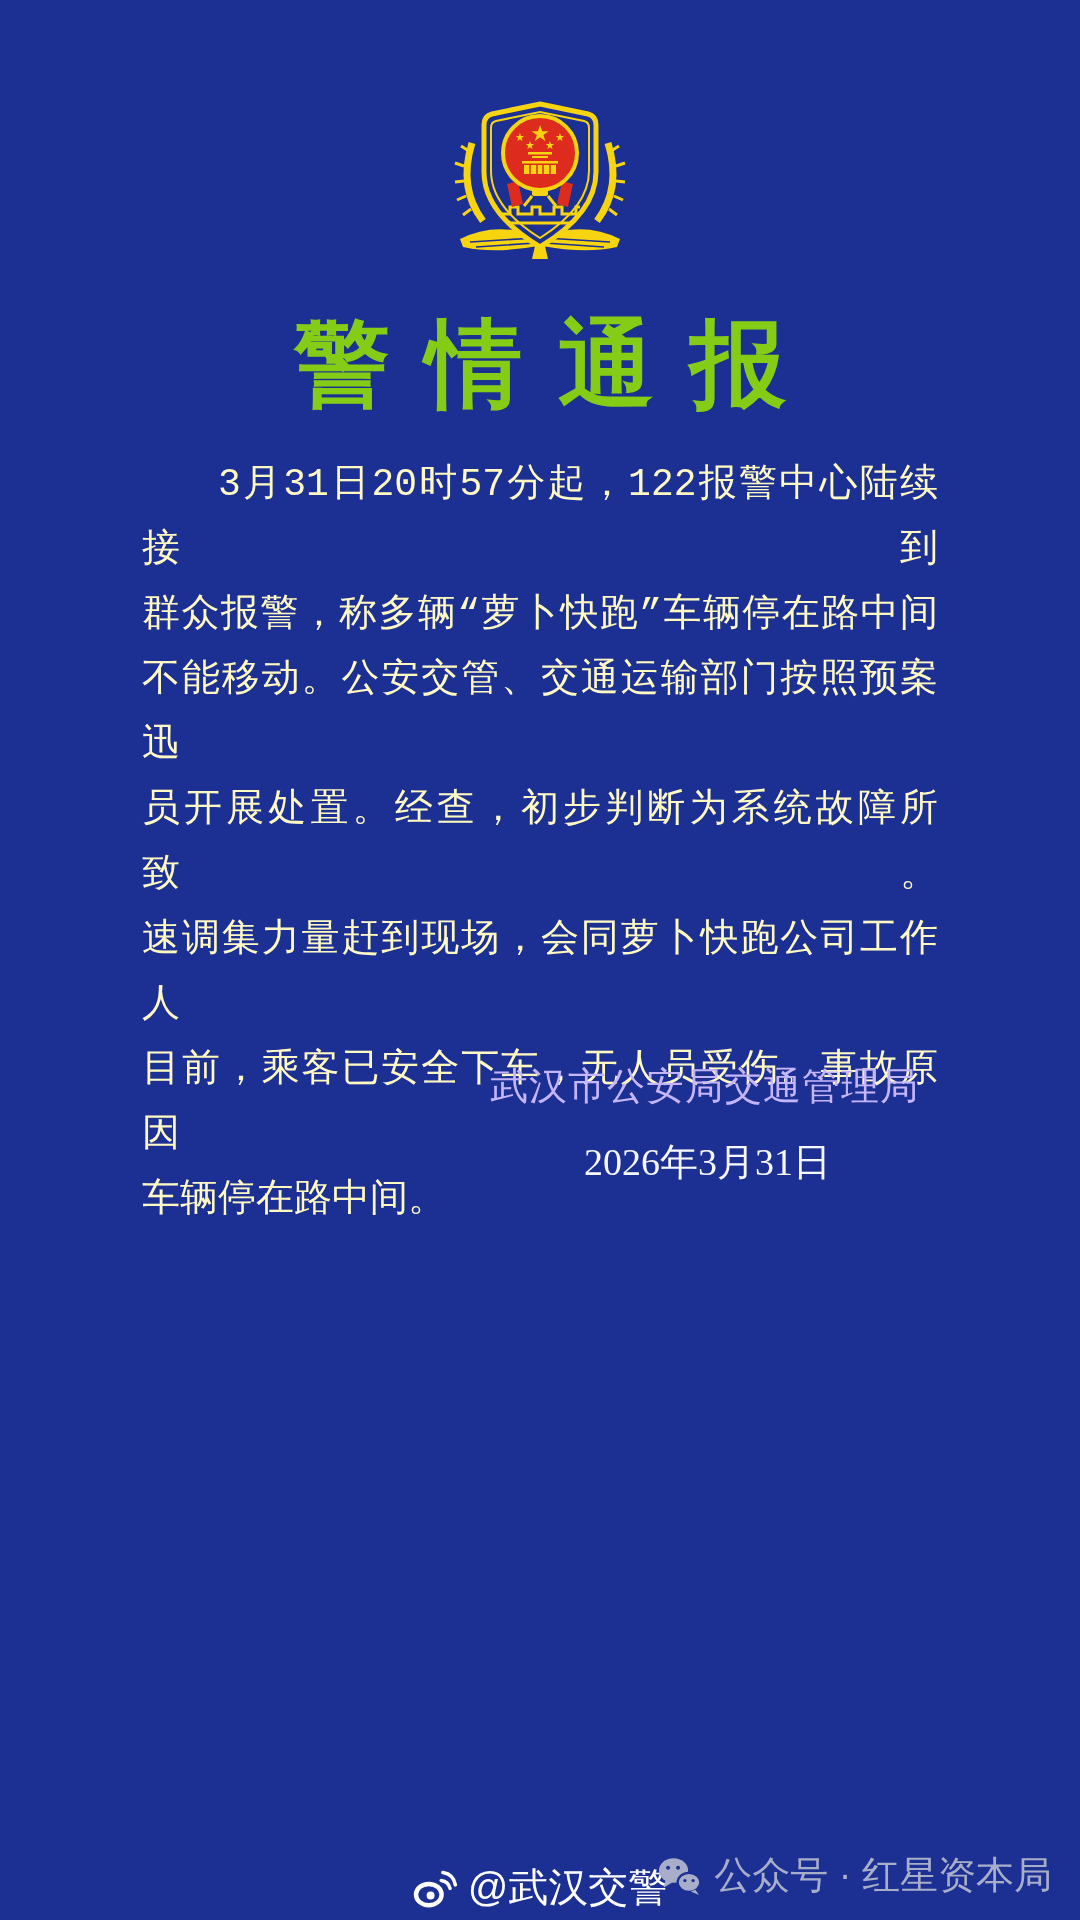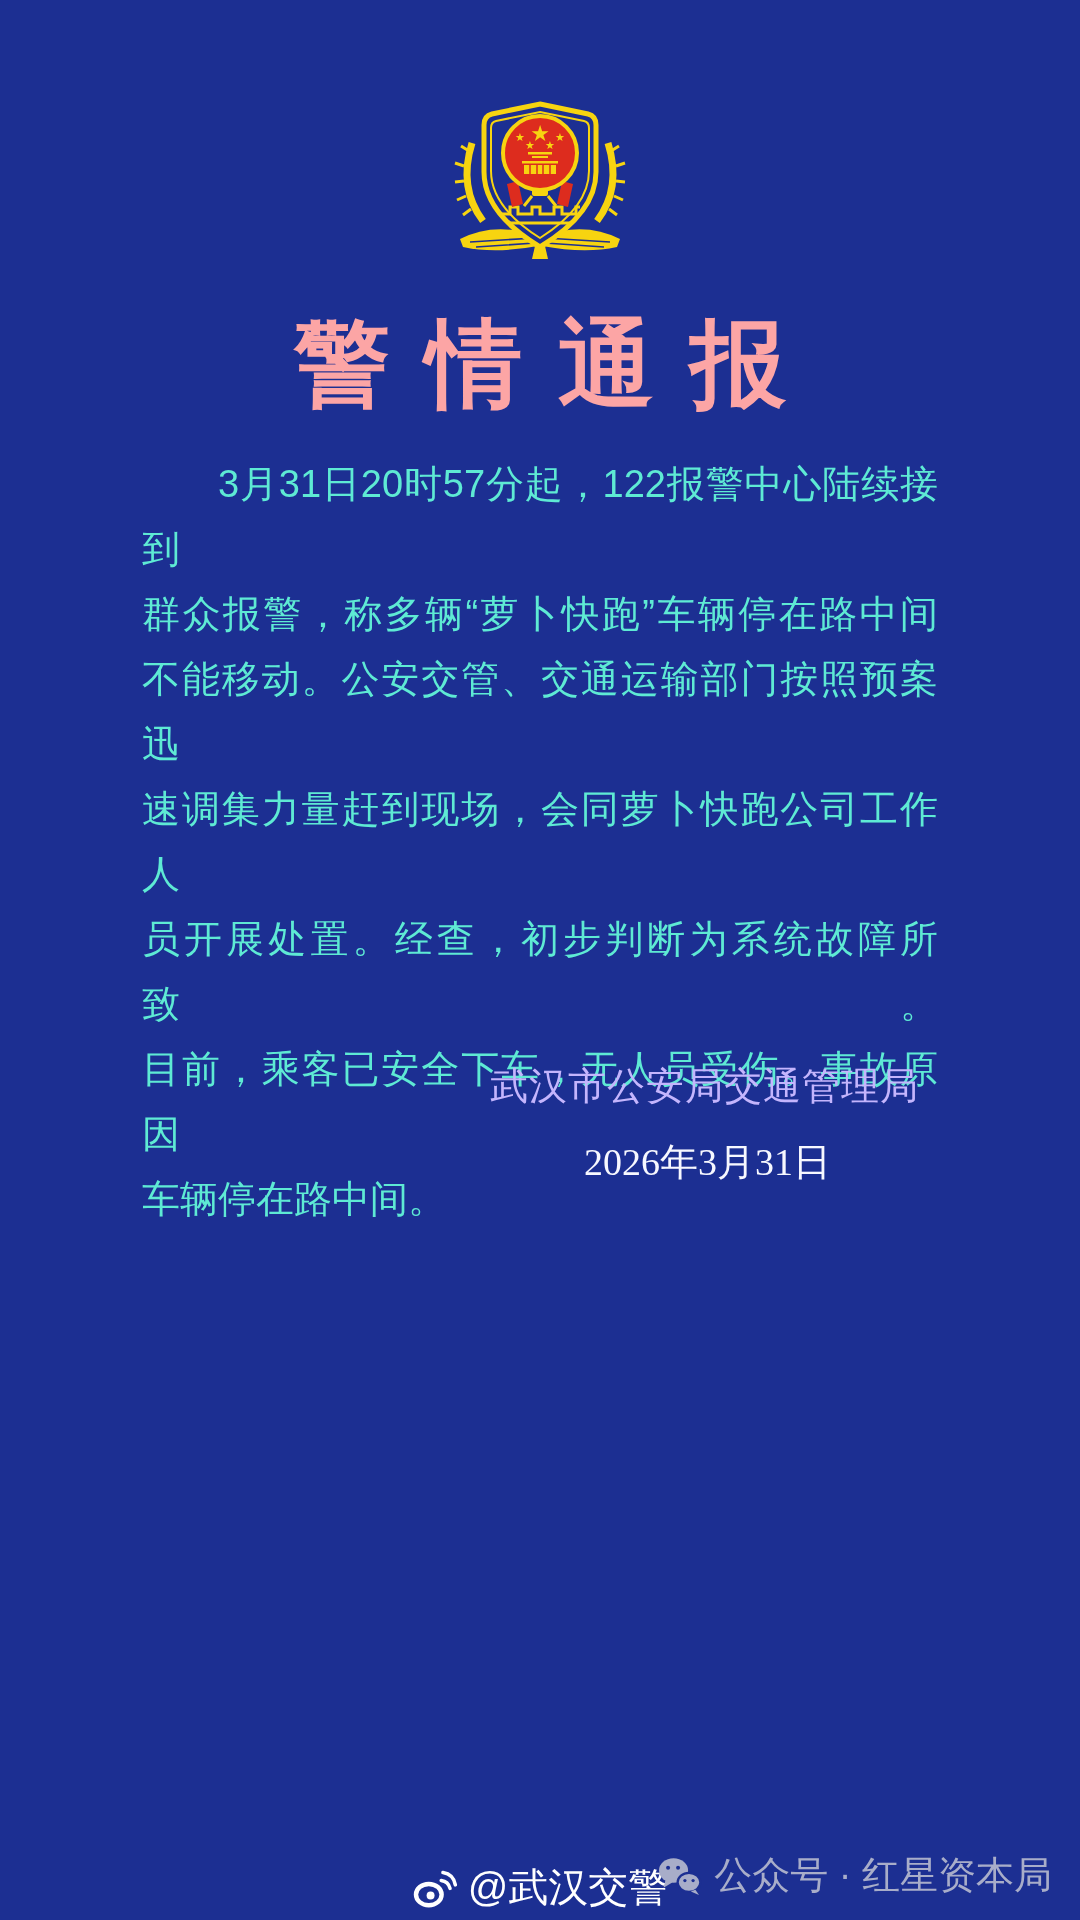--- a/index.html
+++ b/index.html
@@ -15,31 +15,31 @@
   
   .emblem { position: absolute; left: 450px; top: 96px; width: 180px; height: 172px; }
 
   
   .title {
     position: absolute; left: 0; top: 312px; width: 100%;
     margin: 0;
     text-align: center;
     font-size: 96px; font-weight: bold;
     letter-spacing: 36px; text-indent: 36px;
-    color: #fca5a5;
+    color: #84cc16;
     font-family: "Liberation Serif", serif;
     line-height: 1.1;
   }
 
   
   .body-text {
     position: absolute; left: 142px; top: 452px; width: 796px;
-    color: #5eead4;
+    color: #fef9c3;
     font-size: 38px; line-height: 65px;
-    font-family: Liberation Sans, sans-serif;
+    font-family: Liberation Mono, monospace;
   }
   .body-text .line { margin: 0; }
   .body-text .just { text-align: justify; text-align-last: justify; }
   .body-text .indent { text-indent: 76px; }
 
   
   .issuer {
     position: absolute; left: 490px; top: 1064px;
     color: #c4b5fd; font-size: 38px; line-height: 1.2;
     letter-spacing: 1px;
@@ -112,22 +112,22 @@
 
     <path d="M85 150 h10 l3 13 h-16 Z" fill="#f7d410"></path>
   </svg>
 
   <h1 class="title">警情通报</h1>
 
   <div class="body-text">
     <p class="line just indent">3月31日20时57分起，122报警中心陆续接到</p>
     <p class="line just">群众报警，称多辆“萝卜快跑”车辆停在路中间</p>
     <p class="line just">不能移动。公安交管、交通运输部门按照预案迅</p>
+    <p class="line just">员开展处置。经查，初步判断为系统故障所致。</p>
     <p class="line just">速调集力量赶到现场，会同萝卜快跑公司工作人</p>
-    <p class="line just">员开展处置。经查，初步判断为系统故障所致。</p>
     <p class="line just">目前，乘客已安全下车，无人员受伤。事故原因</p>
     <p class="line">车辆停在路中间。</p>
   </div>
 
   <div class="issuer">武汉市公安局交通管理局</div>
   <div class="issue-date">2026年3月31日</div>
 
   <div class="footer-weibo">
     <svg class="icon" viewBox="0 0 52 48" width="46" height="43" xmlns="http://www.w3.org/2000/svg">
       <ellipse cx="19" cy="32" rx="14.5" ry="12" fill="none" stroke="#ffffff" stroke-width="5"></ellipse>

